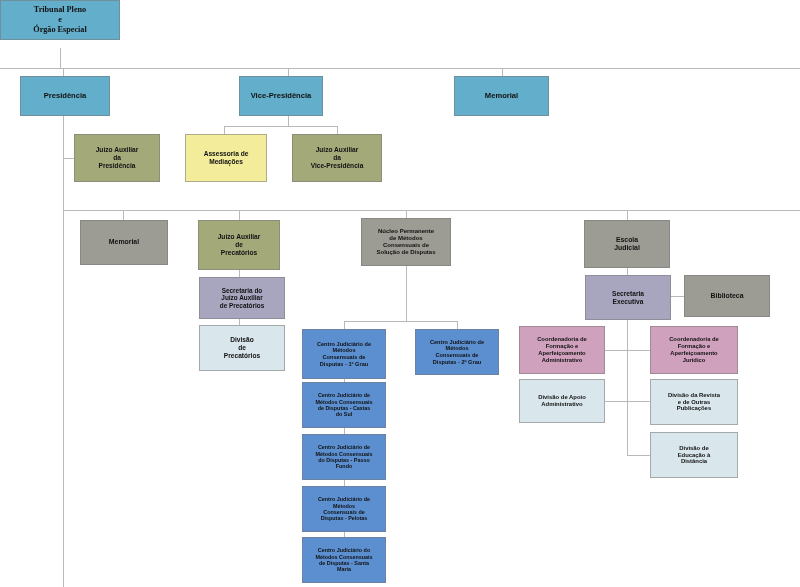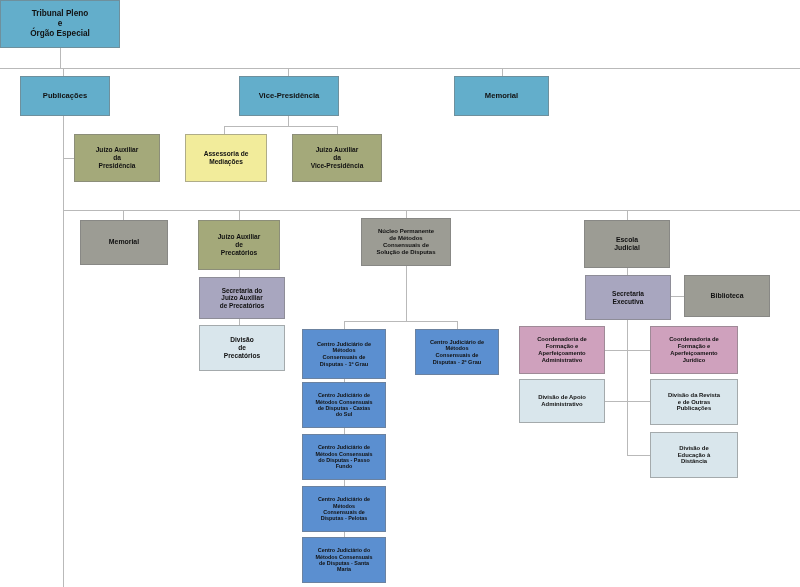--- a/index.html
+++ b/index.html
@@ -73,25 +73,25 @@
     <div class="conn v" style="left: 344px; top: 480px; background: rgb(185, 185, 185); height: 7px;"></div>
     <div class="conn v" style="left: 344px; top: 532px; background: rgb(185, 185, 185); height: 6px;"></div>
     <div class="conn v" style="left: 627px; top: 268px; background: rgb(185, 185, 185); height: 8px;"></div>
     <div class="conn h" style="left: 671px; top: 296px; background: rgb(185, 185, 185); width: 14px;"></div>
     <div class="conn v" style="left: 627px; top: 320px; background: rgb(185, 185, 185); height: 135px;"></div>
     <div class="conn h" style="left: 605px; top: 350px; background: rgb(185, 185, 185); width: 23px;"></div>
     <div class="conn h" style="left: 627px; top: 350px; background: rgb(185, 185, 185); width: 24px;"></div>
     <div class="conn h" style="left: 605px; top: 401px; background: rgb(185, 185, 185); width: 23px;"></div>
     <div class="conn h" style="left: 627px; top: 401px; background: rgb(185, 185, 185); width: 24px;"></div>
     <div class="conn h" style="left: 627px; top: 455px; background: rgb(185, 185, 185); width: 24px;"></div>
-    <div class="node" style="left: 0px; top: 0px; width: 120px; height: 48px; background: rgb(99, 174, 203); font-size: 8.2px;">Tribunal Pleno
+    <div class="node" style="left: 0px; top: 0px; width: 120px; height: 40px; background: rgb(99, 174, 203); font-size: 8.2px; font-family: Liberation Serif, serif;">Tribunal Pleno
 e
 Órgão Especial</div>
-    <div class="node" style="left: 20px; top: 76px; width: 90px; height: 40px; background: rgb(99, 174, 203); font-size: 7.6px;">Publicações</div>
-    <div class="node" style="left: 239px; top: 76px; width: 100px; height: 40px; background: rgb(99, 174, 203); font-size: 7.6px;">Vice-Presidência</div>
+    <div class="node" style="left: 20px; top: 76px; width: 90px; height: 40px; background: rgb(99, 174, 203); font-size: 7.6px;">Presidência</div>
+    <div class="node" style="left: 239px; top: 76px; width: 84px; height: 40px; background: rgb(99, 174, 203); font-size: 7.6px;">Vice-Presidência</div>
     <div class="node" style="left: 454px; top: 76px; width: 95px; height: 40px; background: rgb(99, 174, 203); font-size: 7.6px;">Memorial</div>
     <div class="node" style="left: 74px; top: 134px; width: 86px; height: 48px; background: rgb(164, 169, 122); font-size: 6.6px;">Juízo Auxiliar
 da
 Presidência</div>
     <div class="node" style="left: 185px; top: 134px; width: 82px; height: 48px; background: rgb(242, 236, 155); font-size: 6.6px;">Assessoria de
 Mediações</div>
     <div class="node" style="left: 292px; top: 134px; width: 90px; height: 48px; background: rgb(164, 169, 122); font-size: 6.6px;">Juízo Auxiliar
 da
 Vice-Presidência</div>
     <div class="node" style="left: 80px; top: 220px; width: 88px; height: 45px; background: rgb(156, 156, 148); font-size: 6.9px;">Memorial</div>

